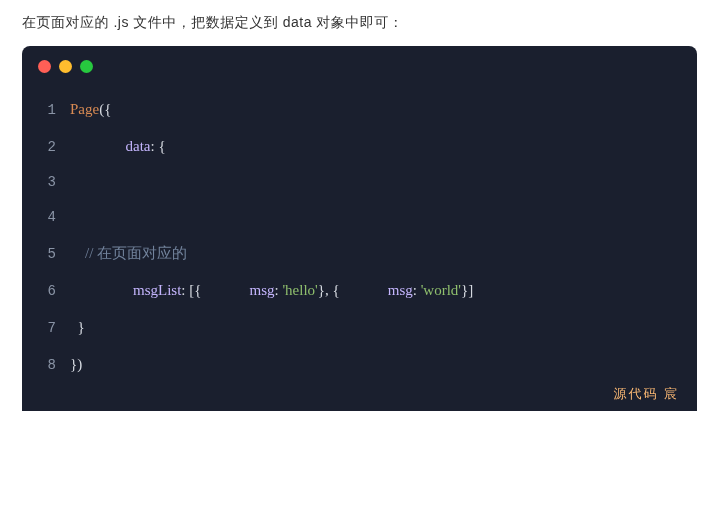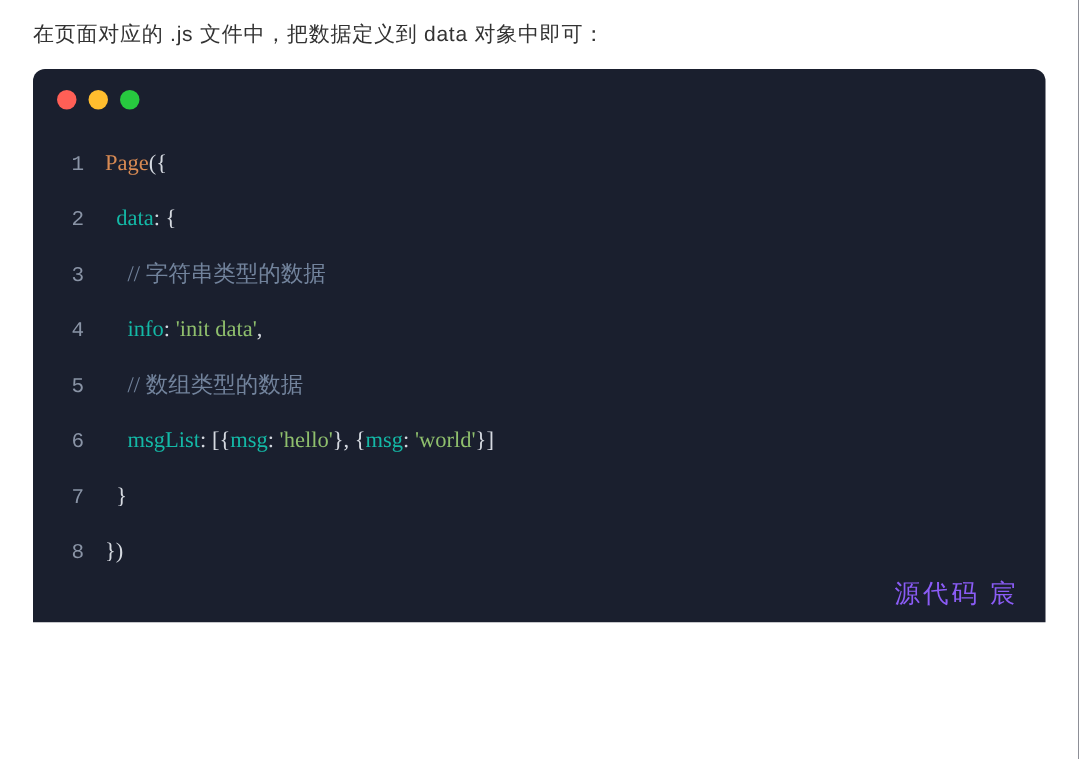--- a/index.html
+++ b/index.html
@@ -55,29 +55,29 @@
     font-size: 14px;
     flex-shrink: 0;
     user-select: none;
   }
   .line-content {
     white-space: pre;
     font-family: Liberation Serif, serif;
   }
   .tok-func   { color: #d88a53; }   
   .tok-punc   { color: #d5d9e0; }   
-  .tok-key    { color: #14b8a6; }   
+  .tok-key    { color: #c4b5fd; margin-left: 48px; }   
   .tok-comment{ color: #72839c; }   
   .tok-string { color: #8fbf6d; }   
   .watermark {
     position: absolute;
     right: 18px;
     bottom: 8px;
-    font-size: 17px;
-    color: #8b5cf6;
+    font-size: 13px;
+    color: #fdba74;
     letter-spacing: 2px;
   }
 </style>
 </head>
 <body>
 
 <div class="heading">在页面对应的 .js 文件中，把数据定义到 data 对象中即可：</div>
 
 <div class="code-window">
   <div class="traffic-lights">
@@ -89,29 +89,27 @@
       <div class="code-line">
         <span class="line-number">1</span>
         <span class="line-content"><span class="tok-func">Page</span><span class="tok-punc">({</span></span>
       </div>
       <div class="code-line">
         <span class="line-number">2</span>
         <span class="line-content"><span class="tok-punc">  </span><span class="tok-key">data</span><span class="tok-punc">: {</span></span>
       </div>
       <div class="code-line">
         <span class="line-number">3</span>
-        <span class="line-content"><span class="tok-punc">    </span><span class="tok-comment">// 字符串类型的数据</span></span>
       </div>
       <div class="code-line">
         <span class="line-number">4</span>
-        <span class="line-content"><span class="tok-punc">    </span><span class="tok-key">info</span><span class="tok-punc">: </span><span class="tok-string">'init data'</span><span class="tok-punc">,</span></span>
       </div>
       <div class="code-line">
         <span class="line-number">5</span>
-        <span class="line-content"><span class="tok-punc">    </span><span class="tok-comment">// 数组类型的数据</span></span>
+        <span class="line-content"><span class="tok-punc">    </span><span class="tok-comment">// 在页面对应的</span></span>
       </div>
       <div class="code-line">
         <span class="line-number">6</span>
         <span class="line-content"><span class="tok-punc">    </span><span class="tok-key">msgList</span><span class="tok-punc">: [{</span><span class="tok-key">msg</span><span class="tok-punc">: </span><span class="tok-string">'hello'</span><span class="tok-punc">}, {</span><span class="tok-key">msg</span><span class="tok-punc">: </span><span class="tok-string">'world'</span><span class="tok-punc">}]</span></span>
       </div>
       <div class="code-line">
         <span class="line-number">7</span>
         <span class="line-content"><span class="tok-punc">  }</span></span>
       </div>
       <div class="code-line">

